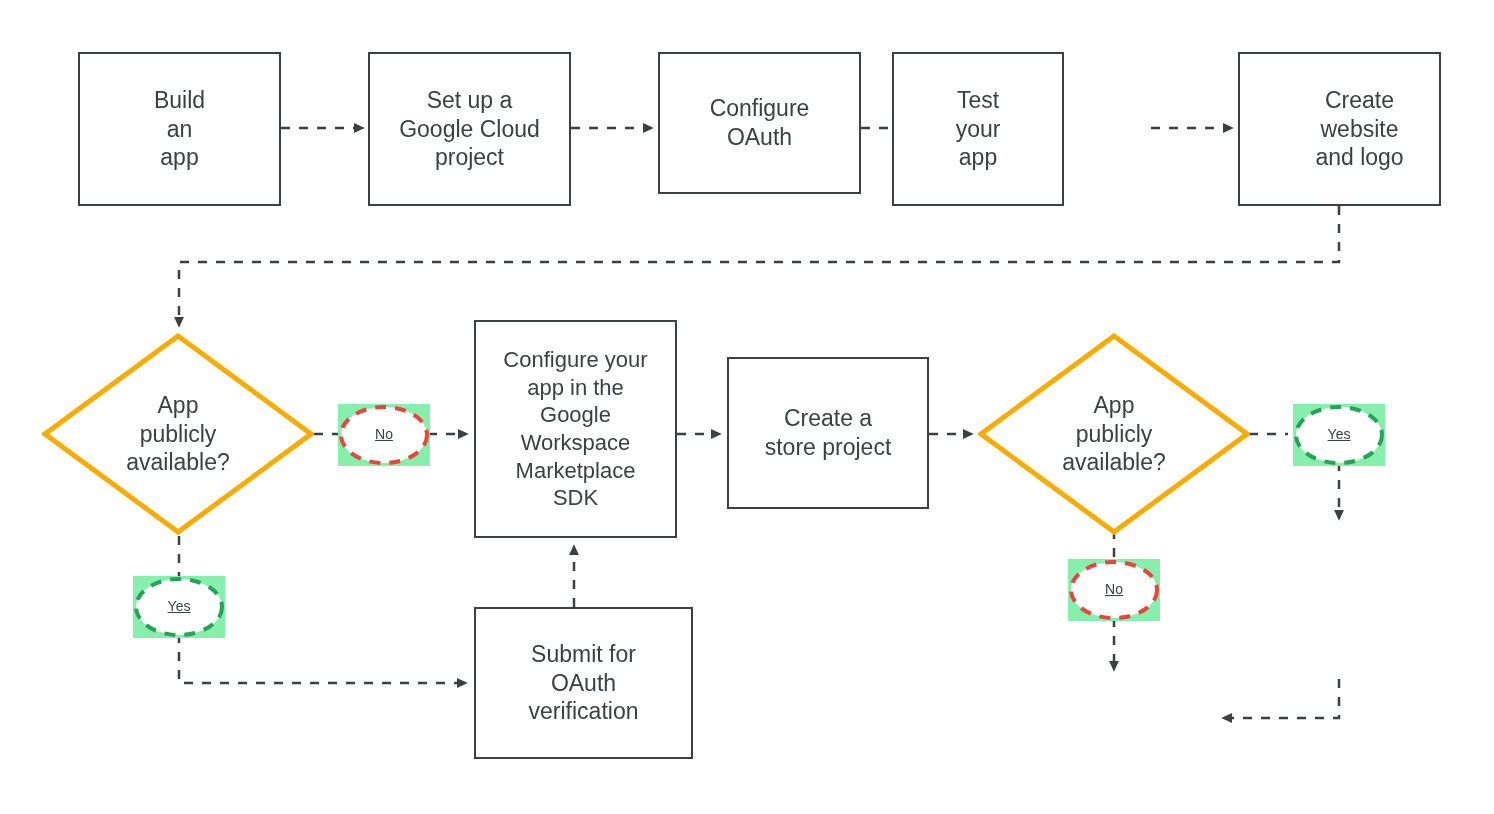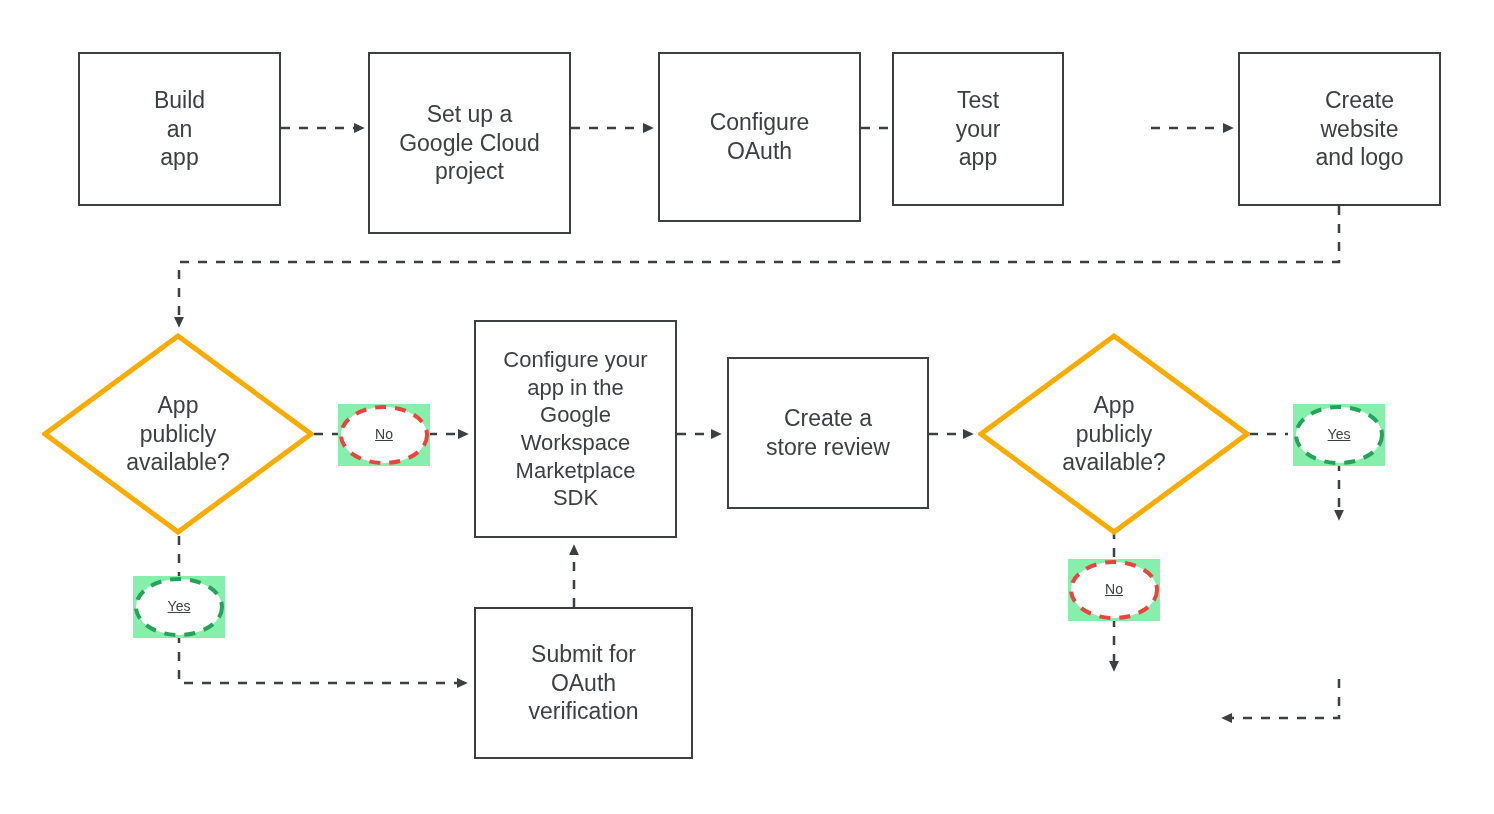--- a/index.html
+++ b/index.html
@@ -139,27 +139,27 @@
       <path d="M1339,679 L1339,718 L1231,718" marker-end="url(#arrowL)"></path>
     </g>
   </svg>
 
   <div class="node box" style="left:78px; top:52px; width:203px; height:154px;">
     <span class="label">Build
 an
 app</span>
   </div>
 
-  <div class="node box" style="left:368px; top:52px; width:203px; height:182px;">
+  <div class="node box" style="left:368px; top:52px; width:203px; height:154px;">
     <span class="label">Set up a
 Google Cloud
 project</span>
   </div>
 
-  <div class="node box" style="left:658px; top:52px; width:203px; height:170px;">
+  <div class="node box" style="left:658px; top:52px; width:203px; height:142px;">
     <span class="label">Configure
 OAuth</span>
   </div>
 
   <div class="node box" style="left:892px; top:52px; width:172px; height:154px;">
     <span class="label">Test
 your
 app</span>
   </div>
 
@@ -202,21 +202,21 @@
   </div>
 
   <div class="node box" style="left:474px; top:607px; width:219px; height:152px;">
     <span class="label">Submit for
 OAuth
 verification</span>
   </div>
 
   <div class="node box" style="left:727px; top:357px; width:202px; height:152px;">
     <span class="label">Create a
-store review</span>
+store project</span>
   </div>
 
   <div class="node diamond" style="left:978px; top:333px; width:272px; height:202px;">
     <svg class="dshape" viewBox="0 0 272 202" preserveAspectRatio="none" xmlns="http://www.w3.org/2000/svg">
       <polygon points="136,3 269,101 136,199 3,101" fill="#ffffff" stroke="#f9ab00" stroke-width="5" stroke-linejoin="miter"></polygon>
     </svg>
     <span class="label">App
 publicly
 available?</span>
   </div>

